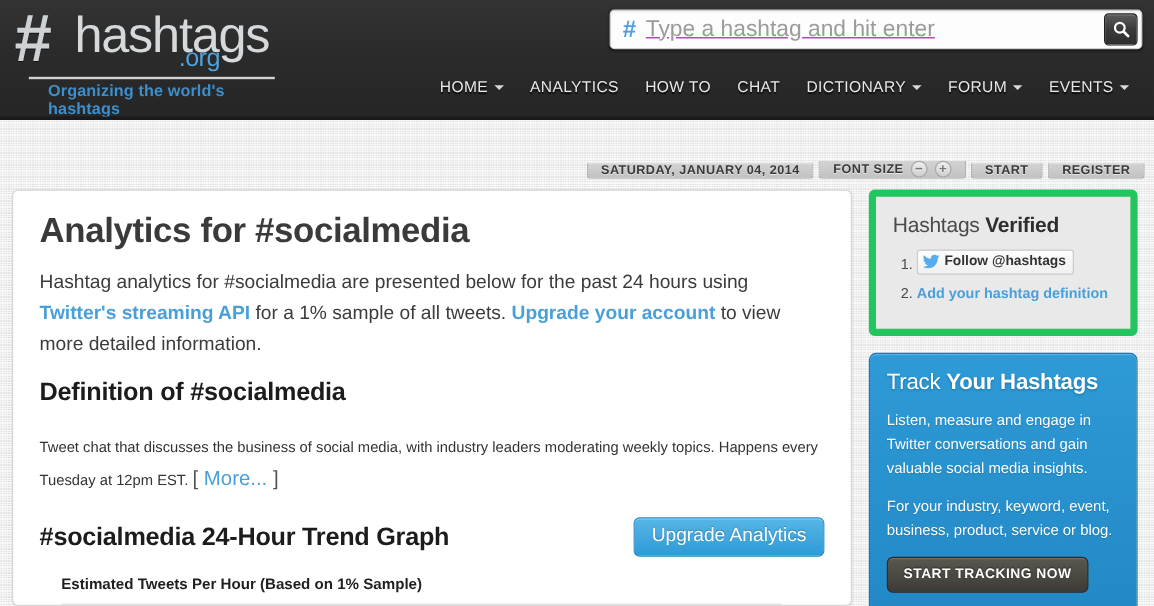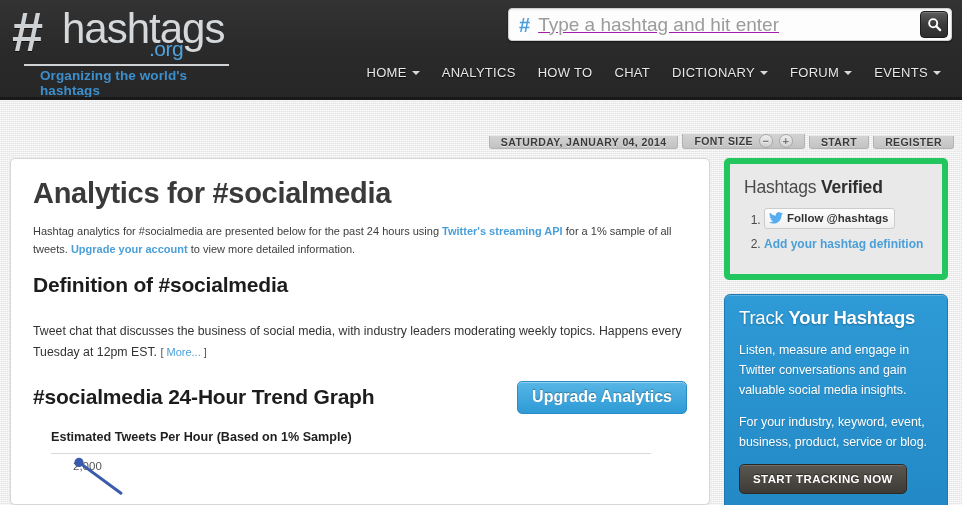--- a/index.html
+++ b/index.html
@@ -154,45 +154,45 @@
     width: 700px;
     padding: 18px 22px 0 22px;
     overflow: hidden;
   }
 
   h1.page-title {
     font-size: 29px; font-weight: bold; color: #3a3a3a;
     letter-spacing: -.3px; margin-bottom: 13px;
   }
   p.lede {
-    font-size: 11px; color: #3c3c3c; line-height: 1.62;
+    font-size: 16px; color: #3c3c3c; line-height: 1.62;
     margin-bottom: 14px;
   }
   a.link { color: #4a9fd8; text-decoration: none; font-weight: bold; }
 
   h2.sec {
     font-size: 21px; font-weight: bold; color: #1c1c1c;
     letter-spacing: -.2px; margin-bottom: 24px;
   }
   p.body {
     font-size: 12.3px; color: #333; line-height: 1.72;
     margin-bottom: 18px;
   }
-  .more-wrap { color: #555; font-size: 11px; }
+  .more-wrap { color: #555; font-size: 17px; }
   .more-wrap a { color: #4a9fd8; text-decoration: none; }
 
   .graph-head {
     display: flex; align-items: center; justify-content: space-between;
     margin-bottom: 16px;
   }
   .btn-upgrade {
     background: linear-gradient(180deg, #57b6e6 0%, #2e9ad6 100%);
     border: 1px solid #2a8cc4;
     border-radius: 5px;
-    color: #fff; font-size: 16px; font-weight: bold;
+    color: #fff; font-size: 16px; font-weight: normal;
     padding: 6px 14px 7px;
     cursor: pointer;
     text-shadow: 0 -1px 1px rgba(0,0,0,.3);
     box-shadow: inset 0 1px 0 rgba(255,255,255,.35);
     white-space: nowrap;
   }
 
   .chart-box { padding-left: 18px; }
   .chart-title {
     font-size: 12.6px; font-weight: bold; color: #1f1f1f;

